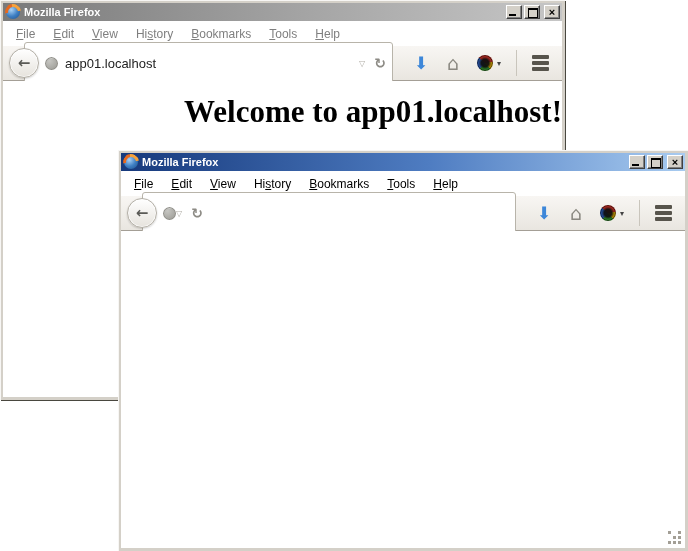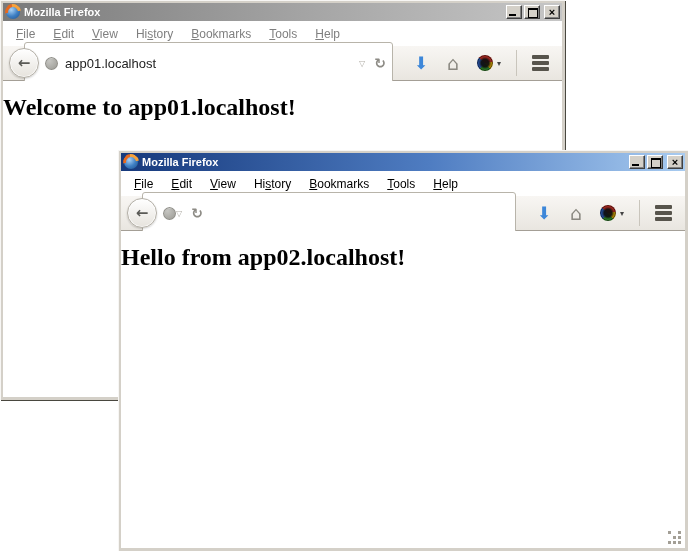--- a/index.html
+++ b/index.html
@@ -104,22 +104,22 @@
     box-shadow:inset 0 0 0 1px rgba(0,0,0,.55);
   }
   .caret { font-family:"DejaVu Sans", sans-serif; font-size:8px; color:#444; margin-left:4px; }
   .sep { flex:none; width:1px; height:26px; background:#c9c5bc; margin:0 7px; }
   .burger { flex-direction:column; gap:2.5px; }
   .burger i { display:block; width:17px; height:3.5px; background:#57544c; border-radius:1px; }
 
   
   .content { flex:1; background:#fff; position:relative; overflow:hidden; }
   .content h1 {
-    font-family:"Liberation Serif", serif; font-weight:bold; font-size:24px;
-    color:#000; margin:13px 0 0 0; white-space:nowrap;
+    font-family:"Liberation Serif", serif; font-weight:bold; font-size:31px;
+    color:#000; margin:13px 0 0 24px; white-space:nowrap;text-align:right;
   }
   .grip { position:absolute; right:2px; bottom:2px; width:15px; height:15px; cursor:nwse-resize; }
   .grip::before, .grip::after { content:""; position:absolute; width:3px; height:3px; }
   .grip::before {
     left:1px; top:1px; background:#fff;
     box-shadow: 10px 0 0 #fff, 5px 5px 0 #fff, 10px 5px 0 #fff, 0 10px 0 #fff, 5px 10px 0 #fff, 10px 10px 0 #fff;
   }
   .grip::after {
     left:0; top:0; background:#a39f96;
     box-shadow: 10px 0 0 #a39f96, 5px 5px 0 #a39f96, 10px 5px 0 #a39f96, 0 10px 0 #a39f96, 5px 10px 0 #a39f96, 10px 10px 0 #a39f96;
@@ -224,18 +224,17 @@
           <span class="caret">▾</span>
         </button>
       <span class="sep"></span>
       <button class="navico burger">
           <i></i>
           <i></i>
           <i></i>
         </button>
     </div>
     <div class="content">
-      <h1>Hello from app02.localhost!</h1>
       <span class="grip"></span>
     </div>
   </section>
 
 </div>
 
 </body></html>

